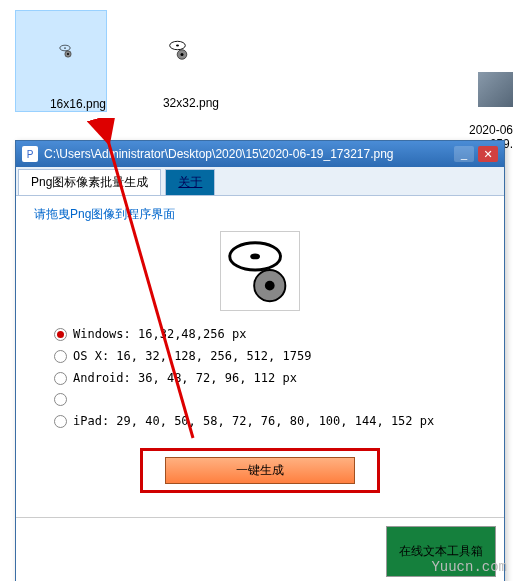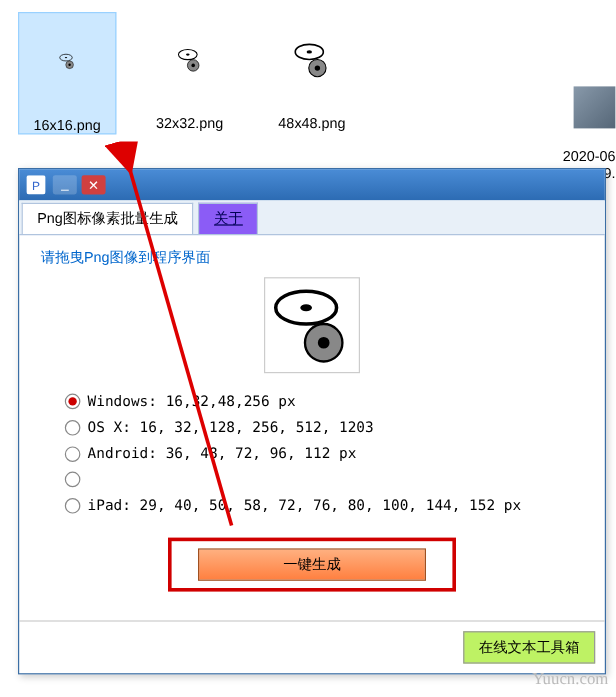--- a/index.html
+++ b/index.html
@@ -1,56 +1,56 @@
 <!DOCTYPE html>
 <html><head>
 <meta charset="utf-8">
 <style>
 * { box-sizing: border-box; margin: 0; padding: 0; }
 body { font-family: "Microsoft YaHei", SimSun, Arial, sans-serif; font-size: 12px; background: #fff; width: 513px; height: 581px; overflow: hidden; position: relative; }
 
 
 .explorer { display: flex; gap: 20px; padding: 10px 15px; flex-wrap: nowrap; }
-.file-item { display: flex; flex-direction: column; align-items: center; width: 82px; cursor: pointer; }
+.file-item { display: flex; flex-direction: column; align-items: flex-end; width: 92px; cursor: pointer; }
 .file-item.selected { background: #cce8ff; border: 1px solid #99d1ff; }
 .file-icon { width: 80px; height: 80px; display: flex; align-items: center; justify-content: center; }
 .file-label { text-align: center; margin-top: 6px; font-size: 12px; color: #000; }
 
 
 .dialog { position: absolute; left: 15px; top: 140px; width: 490px; border: 1px solid #3b6ea5; background: #fff; box-shadow: 2px 2px 6px rgba(0,0,0,0.2); }
 .titlebar { background: linear-gradient(#4a8cd6, #2c6bb3); height: 26px; display: flex; align-items: center; padding: 0 6px; color: #fff; }
 .titlebar-icon { width: 16px; height: 16px; margin-right: 6px; }
 .titlebar-text { flex: 1; font-size: 12px; }
 .titlebar-btns { display: flex; gap: 4px; }
 .titlebar-btn { width: 20px; height: 16px; background: rgba(255,255,255,0.2); color: #fff; display: flex; align-items: center; justify-content: center; font-size: 11px; cursor: pointer; border-radius: 2px; }
 .titlebar-btn.close { background: #d04040; }
 
 .tabs { display: flex; background: #e8f0f8; border-bottom: 1px solid #b0c4de; }
 .tab { padding: 4px 12px; border: 1px solid #b0c4de; border-bottom: none; background: #fff; margin: 2px 2px 0 2px; font-size: 12px; cursor: pointer; }
-.tab.inactive { background: #8b5cf6; color: #005; text-decoration: underline; }
+.tab.inactive { background: #0369a1; color: #005; text-decoration: underline; }
 
 .content { padding: 10px 18px; }
 .hint { color: #0066cc; margin-bottom: 8px; }
 .preview { display: flex; justify-content: center; margin: 8px 0 16px; }
 .preview-box { border: 1px solid #ccc; width: 80px; height: 80px; display: flex; align-items: center; justify-content: center; background: #fff; }
 
 .options { margin: 10px 0 20px 20px; }
 .option-row { display: flex; align-items: center; margin: 8px 0; font-family: Consolas, monospace; font-size: 12px; }
 .radio { width: 13px; height: 13px; border: 1px solid #888; border-radius: 50%; margin-right: 6px; position: relative; cursor: pointer; }
 .radio.checked::after { content: ''; position: absolute; width: 7px; height: 7px; background: #c00; border-radius: 50%; left: 2px; top: 2px; }
 
 .gen-btn-wrap { display: flex; justify-content: center; margin: 6px 0 14px; }
 .gen-btn-border { border: 3px solid #d00000; padding: 6px 22px; }
 .gen-btn { background: linear-gradient(#ffb080, #ff8040); border: 1px solid #a05020; padding: 4px 70px; cursor: pointer; font-size: 12px; }
 
 .bottom-bar { border-top: 1px solid #ccc; padding: 8px; display: flex; justify-content: flex-end; gap: 10px; }
-.bottom-btn { border: 1px solid #999; background: #bef264; padding: 4px 12px; cursor: pointer; font-size: 12px; }
+.bottom-btn { border: 1px solid #999; background: #15803d; padding: 16px 12px; cursor: pointer; font-size: 12px; }
 
 .red-arrow { position: absolute; left: 83px; top: 118px; z-index: 100; pointer-events: none; }
-.watermark { position: absolute; right: 6px; bottom: 6px; color: #bbb; font-size: 14px; font-family: Liberation Serif, serif; }
+.watermark { position: absolute; right: 6px; bottom: 6px; color: #bbb; font-size: 14px; font-family: Liberation Mono, monospace; }
 .thumb-img { position: absolute; right: 0; top: 72px; width: 35px; height: 35px; background: linear-gradient(135deg, #8899aa, #556677); }
 .thumb-label { position: absolute; right: 0; top: 123px; font-size: 12px; text-align: right; }
 
 
 .cd-icon { width: 100%; height: 100%; }
 </style>
 </head>
 <body>
 
 <div class="explorer">
@@ -69,31 +69,20 @@
     <div class="file-icon">
       <svg class="cd-icon" viewBox="0 0 80 80" style="width:24px;height:24px">
           <ellipse cx="35" cy="25" rx="26" ry="14" fill="none" stroke="#000" stroke-width="3"></ellipse>
           <ellipse cx="35" cy="25" rx="5" ry="3" fill="#000"></ellipse>
           <circle cx="50" cy="55" r="16" fill="#888" stroke="#000" stroke-width="2"></circle>
           <circle cx="50" cy="55" r="5" fill="#000"></circle>
         </svg>
     </div>
     <div class="file-label">32x32.png</div>
   </div>
-  <div class="file-item">
-    <div class="file-icon">
-      <svg class="cd-icon" viewBox="0 0 80 80" style="width:36px;height:36px">
-          <ellipse cx="35" cy="25" rx="26" ry="14" fill="none" stroke="#000" stroke-width="3"></ellipse>
-          <ellipse cx="35" cy="25" rx="5" ry="3" fill="#000"></ellipse>
-          <circle cx="50" cy="55" r="16" fill="#888" stroke="#000" stroke-width="2"></circle>
-          <circle cx="50" cy="55" r="5" fill="#000"></circle>
-        </svg>
-    </div>
-    <div class="file-label">48x48.png</div>
-  </div>
 </div>
 
 <div class="thumb-img"></div>
 <div class="thumb-label" style="white-space:pre-line">2020-06
 659.</div>
 
 <svg class="red-arrow" width="130" height="330">
   <defs>
       <marker id="ah" markerWidth="10" markerHeight="10" refX="2" refY="5" orient="auto">
         <path d="M0,0 L10,5 L0,10 Z" fill="#d00"></path>
@@ -101,20 +90,21 @@
     </defs>
   <line x1="20" y1="5" x2="110" y2="320" stroke="#d00" stroke-width="3" marker-start="url(#ah)"></line>
 </svg>
 
 <div class="dialog">
   <div class="titlebar">
     <svg class="titlebar-icon" viewBox="0 0 16 16">
         <rect width="16" height="16" fill="#fff" rx="2"></rect>
         <text x="8" y="12" text-anchor="middle" font-size="10" fill="#36c">P</text>
       </svg>
+    <div class="titlebar-text">C:\Users\Administrator\Desktop\2020\15\2020-06-19_173217.png</div>
     <div class="titlebar-btns">
       <div class="titlebar-btn">_</div>
       <div class="titlebar-btn close">✕</div>
     </div>
   </div>
   <div class="tabs">
     <div class="tab">Png图标像素批量生成</div>
     <div class="tab inactive">关于</div>
   </div>
   <div class="content">
@@ -129,21 +119,21 @@
           </svg>
       </div>
     </div>
     <div class="options">
       <div class="option-row">
           <span class="radio checked"></span>
           <span>Windows: 16,32,48,256 px</span>
         </div>
       <div class="option-row">
           <span class="radio"></span>
-          <span>OS X: 16, 32, 128, 256, 512, 1203</span>
+          <span>OS X: 16, 32, 128, 256, 512, 1759</span>
         </div>
       <div class="option-row">
           <span class="radio"></span>
           <span>Android: 36, 48, 72, 96, 112 px</span>
         </div>
       <div class="option-row">
           <span class="radio"></span>
         </div>
       <div class="option-row">
           <span class="radio"></span>

